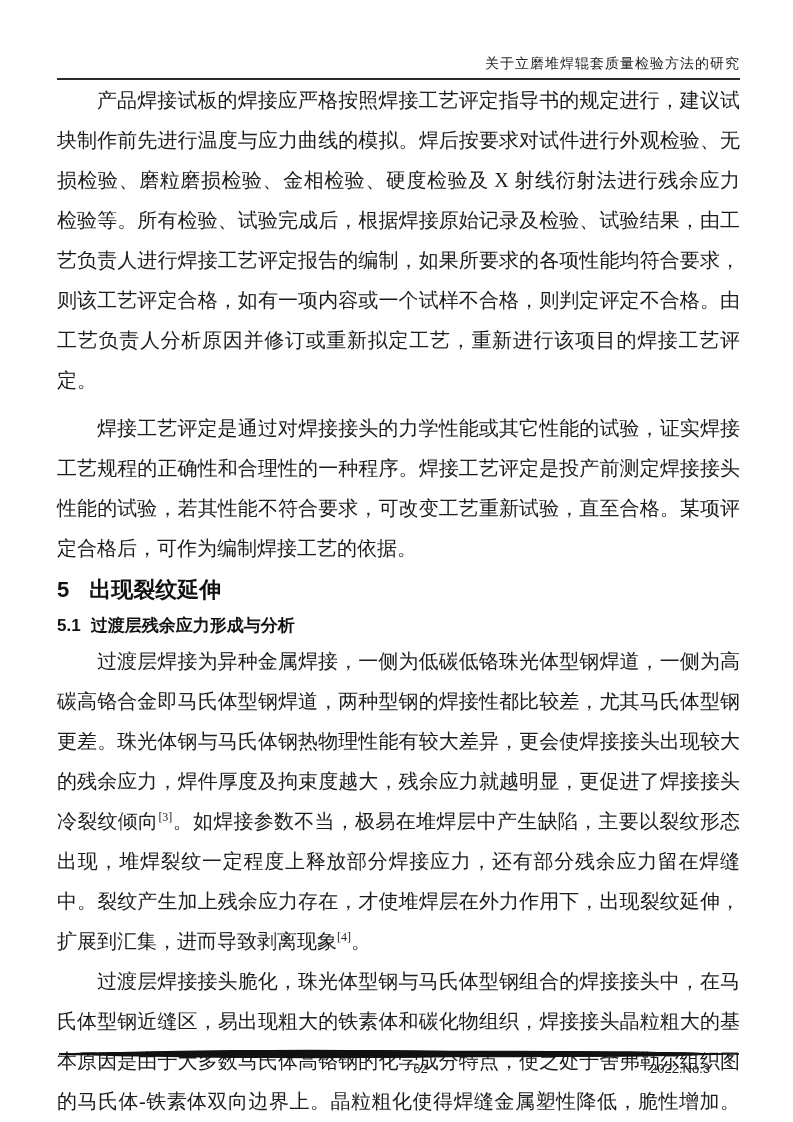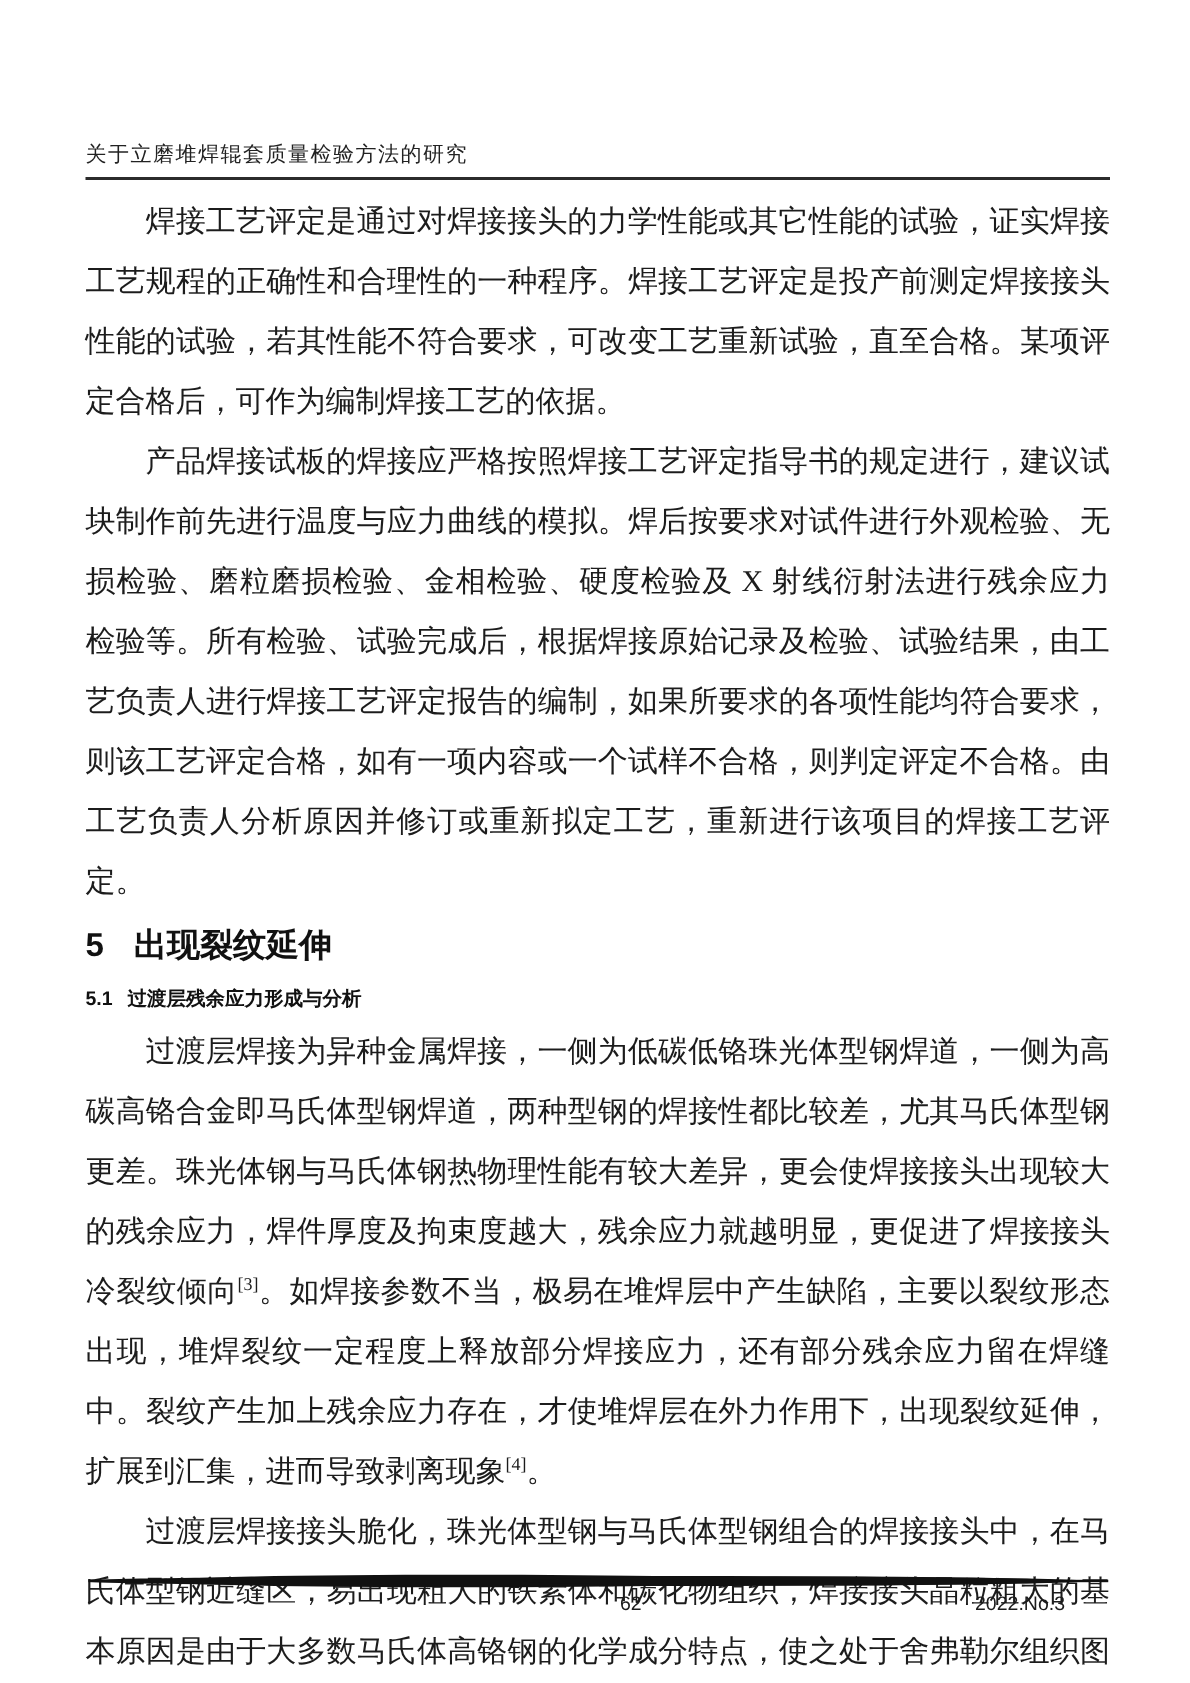--- a/index.html
+++ b/index.html
@@ -17,26 +17,25 @@
   }
   .page {
     position: relative;
     width: 683px;
     height: 1122px;
     margin: 0;
     padding: 55px 53px 0 57px;
     box-sizing: content-box;
   }
   .running-title {
-    text-align: left;
+    text-align: right;
     font-size: 14px;
     line-height: 18px;
     color: #222;
     letter-spacing: 1px;
-    margin-top: 40px;
   }
   .header-rule {
     margin-top: 5px;
     border-bottom: 2px solid #2b2b2b;
     height: 0;
   }
   h2.sec-heading {
     margin: 13px 0 0 0;
     font-family: "Liberation Sans", sans-serif;
     font-size: 22px;
@@ -47,21 +46,21 @@
   h2.sec-heading .hnum {
     margin-right: 20px;
   }
   .hsmall {
     font-size: 15px;
     font-weight: bold;
   }
   h3.sub-heading {
     margin: 9px 0 0 0;
     font-family: "Liberation Sans", sans-serif;
-    font-size: 13px;
+    font-size: 17px;
     line-height: 26px;
     font-weight: bold;
     color: #111;
   }
   h3.sub-heading .hnum {
     margin-right: 10px;
   }
   p.body {
     margin: 0;
     padding: 0;
@@ -116,23 +115,23 @@
 </style>
 </head>
 <body>
 
 <div class="page">
 
   <div class="running-title">关于立磨堆焊辊套质量检验方法的研究</div>
   <div class="header-rule"></div>
 
 
+  <p class="body">产品焊接试板的焊接应严格按照焊接工艺评定指导书的规定进行，建议试块制作前先进行温度与应力曲线的模拟。焊后按要求对试件进行外观检验、无损检验、磨粒磨损检验、金相检验、硬度检验及 X 射线衍射法进行残余应力检验等。所有检验、试验完成后，根据焊接原始记录及检验、试验结果，由工艺负责人进行焊接工艺评定报告的编制，如果所要求的各项性能均符合要求，则该工艺评定合格，如有一项内容或一个试样不合格，则判定评定不合格。由工艺负责人分析原因并修订或重新拟定工艺，重新进行该项目的焊接工艺评定。</p>
+
   <p class="body mt">焊接工艺评定是通过对焊接接头的力学性能或其它性能的试验，证实焊接工艺规程的正确性和合理性的一种程序。焊接工艺评定是投产前测定焊接接头性能的试验，若其性能不符合要求，可改变工艺重新试验，直至合格。某项评定合格后，可作为编制焊接工艺的依据。</p>
-
-  <p class="body">产品焊接试板的焊接应严格按照焊接工艺评定指导书的规定进行，建议试块制作前先进行温度与应力曲线的模拟。焊后按要求对试件进行外观检验、无损检验、磨粒磨损检验、金相检验、硬度检验及 X 射线衍射法进行残余应力检验等。所有检验、试验完成后，根据焊接原始记录及检验、试验结果，由工艺负责人进行焊接工艺评定报告的编制，如果所要求的各项性能均符合要求，则该工艺评定合格，如有一项内容或一个试样不合格，则判定评定不合格。由工艺负责人分析原因并修订或重新拟定工艺，重新进行该项目的焊接工艺评定。</p>
 
   <h2 class="sec-heading" style="margin-top:8px;"><span class="hnum">5</span><span>出现裂纹延伸</span></h2>
 
   <h3 class="sub-heading"><span class="hnum">5.1</span><span>过渡层残余应力形成与分析</span></h3>
 
   <p class="body" style="margin-top:2px;"><span class="seg">过渡层焊接为异种金属焊接，一侧为低碳低铬珠光体型钢焊道，一侧为高碳高铬合金即马氏体型钢焊道，两种型钢的焊接性都比较差，尤其马氏体型钢更差。珠光体钢与马氏体钢热物理性能有较大差异，更会使焊接接头出现较大的残余应力，焊件厚度及拘束度越大，残余应力就越明显，更促进了焊接接头冷裂纹倾向</span><sup class="ref">[3]</sup><span class="seg">。如焊接参数不当，极易在堆焊层中产生缺陷，主要以裂纹形态出现，堆焊裂纹一定程度上释放部分焊接应力，还有部分残余应力留在焊缝中。裂纹产生加上残余应力存在，才使堆焊层在外力作用下，出现裂纹延伸，扩展到汇集，进而导致剥离现象</span><sup class="ref">[4]</sup><span class="seg">。</span></p>
 
   <p class="body">过渡层焊接接头脆化，珠光体型钢与马氏体型钢组合的焊接接头中，在马氏体型钢近缝区，易出现粗大的铁素体和碳化物组织，焊接接头晶粒粗大的基本原因是由于大多数马氏体高铬钢的化学成分特点，使之处于舍弗勒尔组织图的马氏体-铁素体双向边界上。晶粒粗化使得焊缝金属塑性降低，脆性增加。特别是当马</p>
 
   <div class="footer">

